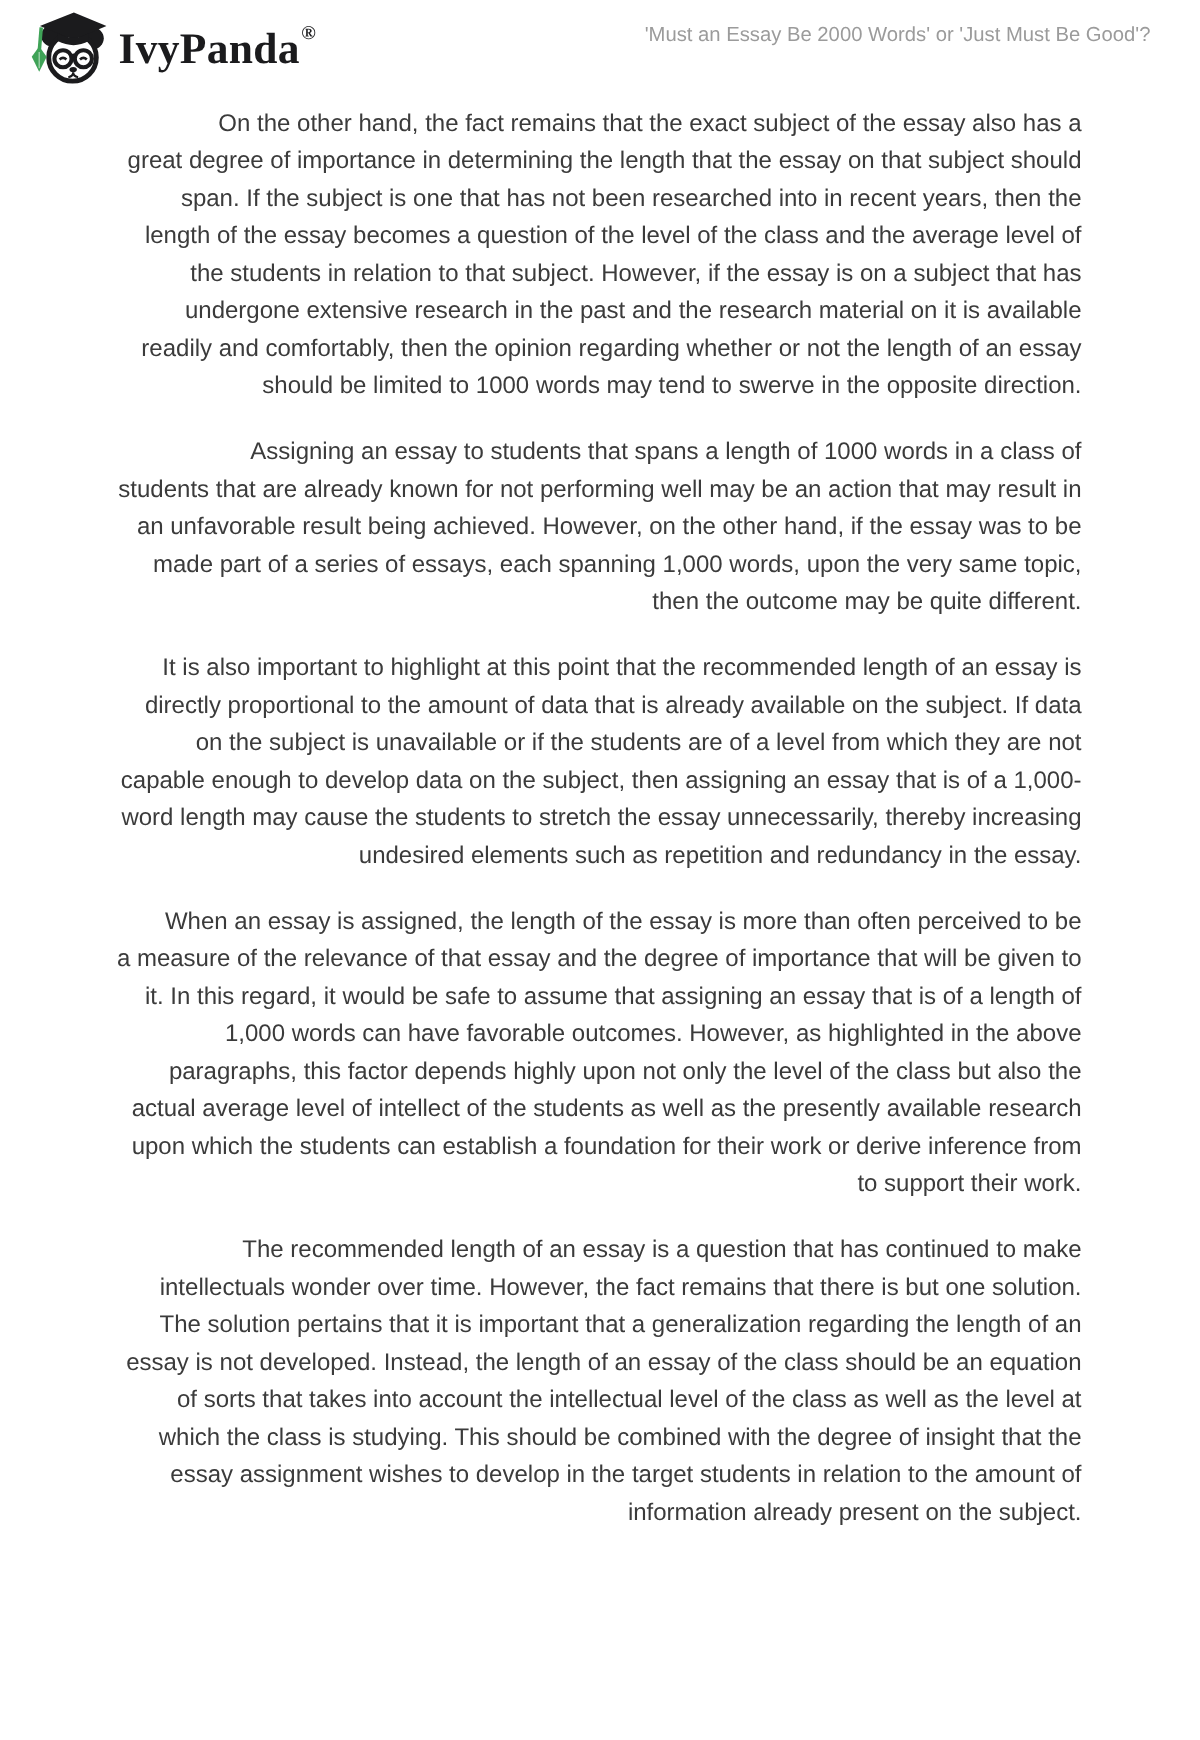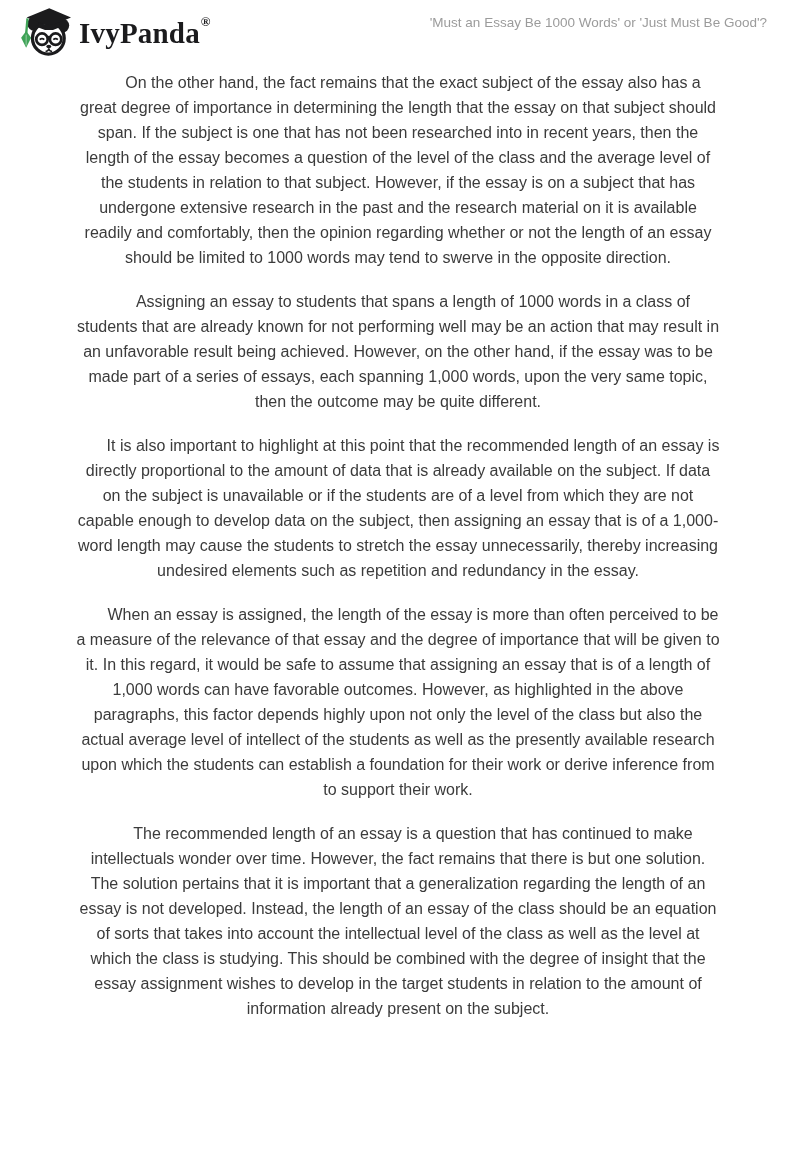--- a/index.html
+++ b/index.html
@@ -47,21 +47,21 @@
 
   
   .article {
     position: absolute;
     left: 75px;
     top: 70px;
     width: 646px;
     font-size: 16px;
     line-height: 25px;
     color: #3b3b3b;
-    text-align: center;
+    text-align: right;
   }
   .article p { text-indent: 30px; margin: 0 0 19px 0; }
 
   
   .footer-url {
     position: absolute;
     top: 1131px;
     right: 70px;
     font-size: 13px;
     color: #b5b5b5;
@@ -95,21 +95,21 @@
 
         <path d="M29.5 38.5 q2.5 -2.2 5 0" stroke="#1b1b1d" stroke-width="2" fill="none"></path>
         <path d="M44.5 38.5 q2.5 -2.2 5 0" stroke="#1b1b1d" stroke-width="2" fill="none"></path>
 
         <ellipse cx="39.5" cy="46" rx="2.7" ry="1.9" fill="#1b1b1d"></ellipse>
         <path d="M39.5 48 q0 3 -3.6 3.6 M39.5 48 q0 3 3.6 3.6" stroke="#1b1b1d" stroke-width="1.6" fill="none"></path>
       </svg>
       <span class="brand-text">IvyPanda</span>
       <span class="rmark">®</span>
     </div>
-    <div class="doc-title">'Must an Essay Be 1000 Words' or 'Just Must Be Good'?</div>
+    <div class="doc-title">'Must an Essay Be 2000 Words' or 'Just Must Be Good'?</div>
   </div>
 
   <div class="article">
     <p>On the other hand, the fact remains that the exact subject of the essay also has a great degree of importance in determining the length that the essay on that subject should span. If the subject is one that has not been researched into in recent years, then the length of the essay becomes a question of the level of the class and the average level of the students in relation to that subject. However, if the essay is on a subject that has undergone extensive research in the past and the research material on it is available readily and comfortably, then the opinion regarding whether or not the length of an essay should be limited to 1000 words may tend to swerve in the opposite direction.</p>
     <p>Assigning an essay to students that spans a length of 1000 words in a class of students that are already known for not performing well may be an action that may result in an unfavorable result being achieved. However, on the other hand, if the essay was to be made part of a series of essays, each spanning 1,000 words, upon the very same topic, then the outcome may be quite different.</p>
     <p>It is also important to highlight at this point that the recommended length of an essay is directly proportional to the amount of data that is already available on the subject. If data on the subject is unavailable or if the students are of a level from which they are not capable enough to develop data on the subject, then assigning an essay that is of a 1,000-word length may cause the students to stretch the essay unnecessarily, thereby increasing undesired elements such as repetition and redundancy in the essay.</p>
     <p>When an essay is assigned, the length of the essay is more than often perceived to be a measure of the relevance of that essay and the degree of importance that will be given to it. In this regard, it would be safe to assume that assigning an essay that is of a length of 1,000 words can have favorable outcomes. However, as highlighted in the above paragraphs, this factor depends highly upon not only the level of the class but also the actual average level of intellect of the students as well as the presently available research upon which the students can establish a foundation for their work or derive inference from to support their work.</p>
     <p>The recommended length of an essay is a question that has continued to make intellectuals wonder over time. However, the fact remains that there is but one solution. The solution pertains that it is important that a generalization regarding the length of an essay is not developed. Instead, the length of an essay of the class should be an equation of sorts that takes into account the intellectual level of the class as well as the level at which the class is studying. This should be combined with the degree of insight that the essay assignment wishes to develop in the target students in relation to the amount of information already present on the subject.</p>
   </div>
 

